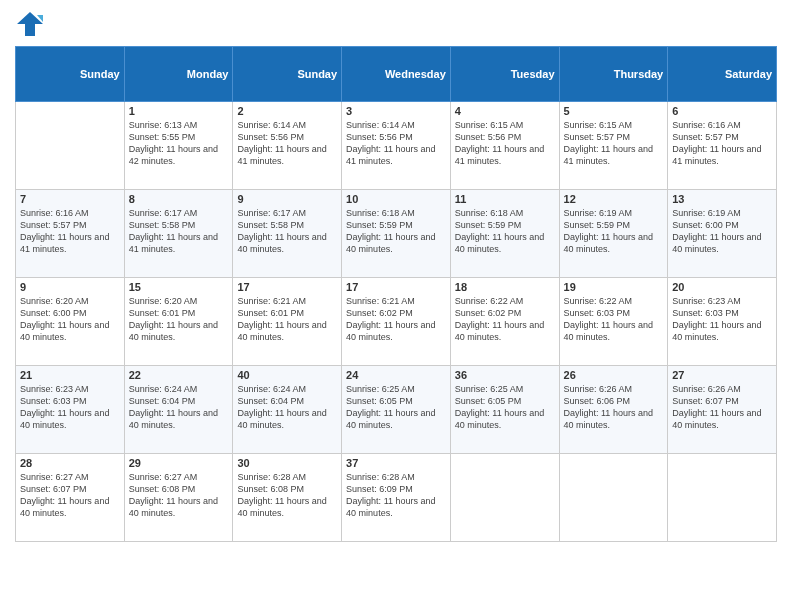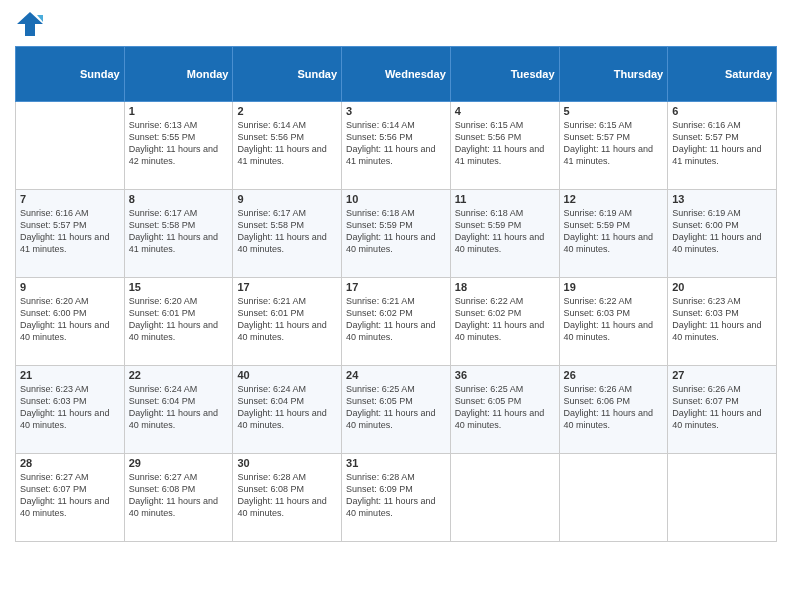--- a/index.html
+++ b/index.html
@@ -312,21 +312,21 @@
 Sunset: 6:08 PM
 Daylight: 11 hours and 40 minutes.</div>
           </td>
           <td>
             <div class="day-number">30</div>
             <div class="day-info" style="white-space: pre-line;">Sunrise: 6:28 AM
 Sunset: 6:08 PM
 Daylight: 11 hours and 40 minutes.</div>
           </td>
           <td>
-            <div class="day-number">31</div>
+            <div class="day-number">37</div>
             <div class="day-info" style="white-space: pre-line;">Sunrise: 6:28 AM
 Sunset: 6:09 PM
 Daylight: 11 hours and 40 minutes.</div>
           </td>
           <td class="empty-cell"></td>
           <td class="empty-cell"></td>
           <td class="empty-cell"></td>
         </tr>
       </tbody>
   </table>

